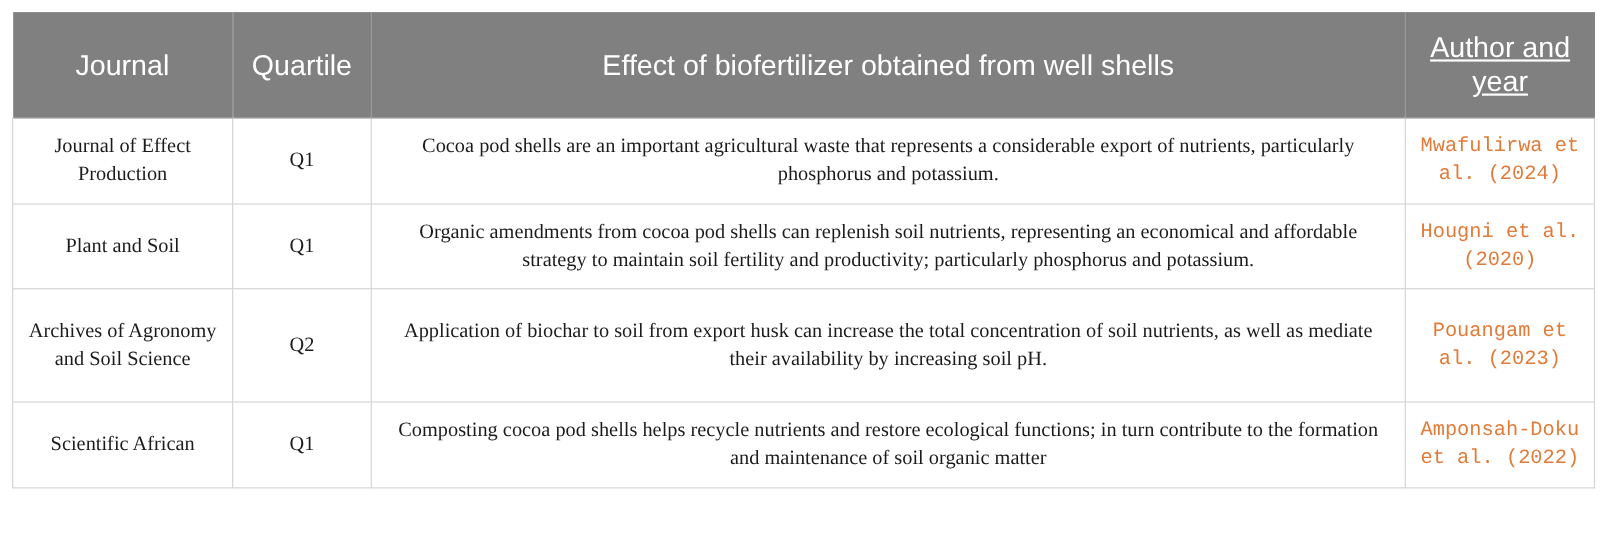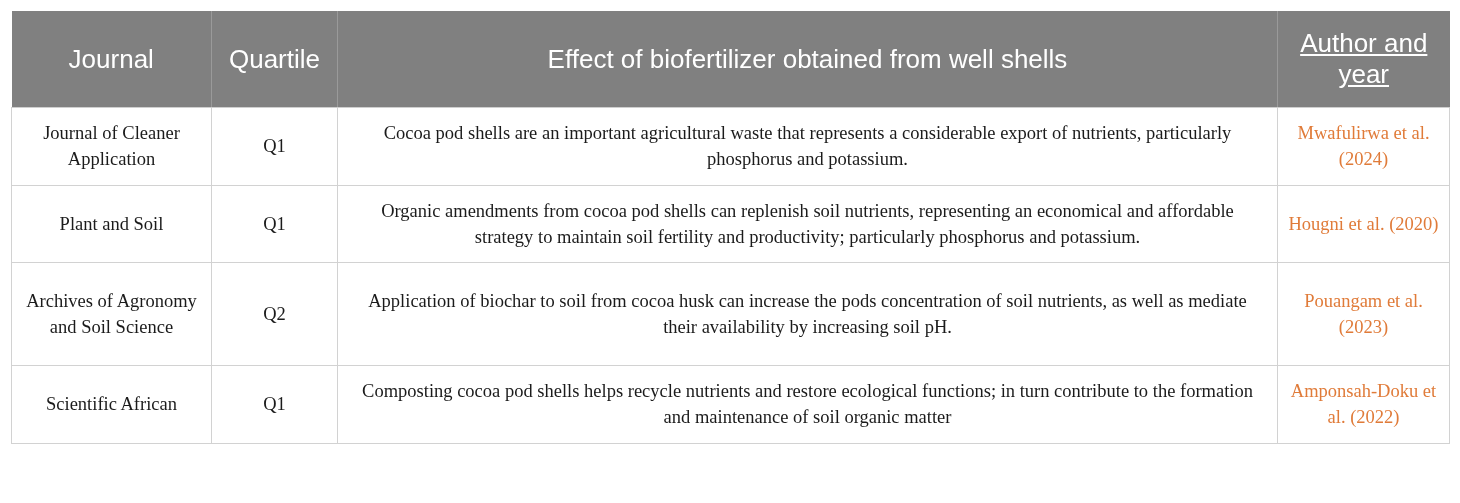--- a/index.html
+++ b/index.html
@@ -51,21 +51,21 @@
     font-size: 18.5px;
     line-height: 1.42;
     color: #1b1b1b;
     text-align: center;
     vertical-align: middle;
     padding: 12px 10px;
   }
   tbody td.journal-cell   { padding-left: 14px; padding-right: 14px; }
   tbody td.quartile-cell  { }
   tbody td.effect-cell    { padding-left: 16px; padding-right: 16px; }
-  tbody td.author-cell    { color: #E07B39; padding-left: 8px; padding-right: 8px; }
+  tbody td.author-cell    { color: #E07B39; padding-left: 8px; padding-right: 8px; font-family: Liberation Mono, monospace; }
 
   tbody tr.row-0 td { height: 51px; }
   tbody tr.row-1 td { height: 51px; }
   tbody tr.row-2 td { height: 51px; }
   tbody tr.row-3 td { height: 78px; }
   tbody tr.row-4 td { height: 51px; }
 </style>
 </head>
 <body>
 
@@ -80,35 +80,35 @@
     <thead>
       <tr>
         <th>Journal</th>
         <th>Quartile</th>
         <th>Effect of biofertilizer obtained from well shells</th>
         <th>Author and year</th>
       </tr>
     </thead>
     <tbody>
       <tr class="row-0">
-        <td class="journal-cell">Journal of Cleaner Application</td>
+        <td class="journal-cell">Journal of Effect Production</td>
         <td class="quartile-cell">Q1</td>
         <td class="effect-cell">Cocoa pod shells are an important agricultural waste that represents a considerable export of nutrients, particularly phosphorus and potassium.</td>
         <td class="author-cell">Mwafulirwa et al. (2024)</td>
       </tr>
       <tr class="row-1">
         <td class="journal-cell">Plant and Soil</td>
         <td class="quartile-cell">Q1</td>
         <td class="effect-cell">Organic amendments from cocoa pod shells can replenish soil nutrients, representing an economical and affordable strategy to maintain soil fertility and productivity; particularly phosphorus and potassium.</td>
         <td class="author-cell">Hougni et al. (2020)</td>
       </tr>
       <tr class="row-3">
         <td class="journal-cell">Archives of Agronomy and Soil Science</td>
         <td class="quartile-cell">Q2</td>
-        <td class="effect-cell">Application of biochar to soil from cocoa husk can increase the pods concentration of soil nutrients, as well as mediate their availability by increasing soil pH.</td>
+        <td class="effect-cell">Application of biochar to soil from export husk can increase the total concentration of soil nutrients, as well as mediate their availability by increasing soil pH.</td>
         <td class="author-cell">Pouangam et al. (2023)</td>
       </tr>
       <tr class="row-4">
         <td class="journal-cell">Scientific African</td>
         <td class="quartile-cell">Q1</td>
         <td class="effect-cell">Composting cocoa pod shells helps recycle nutrients and restore ecological functions; in turn contribute to the formation and maintenance of soil organic matter</td>
         <td class="author-cell">Amponsah-Doku et al. (2022)</td>
       </tr>
     </tbody>
   </table>

